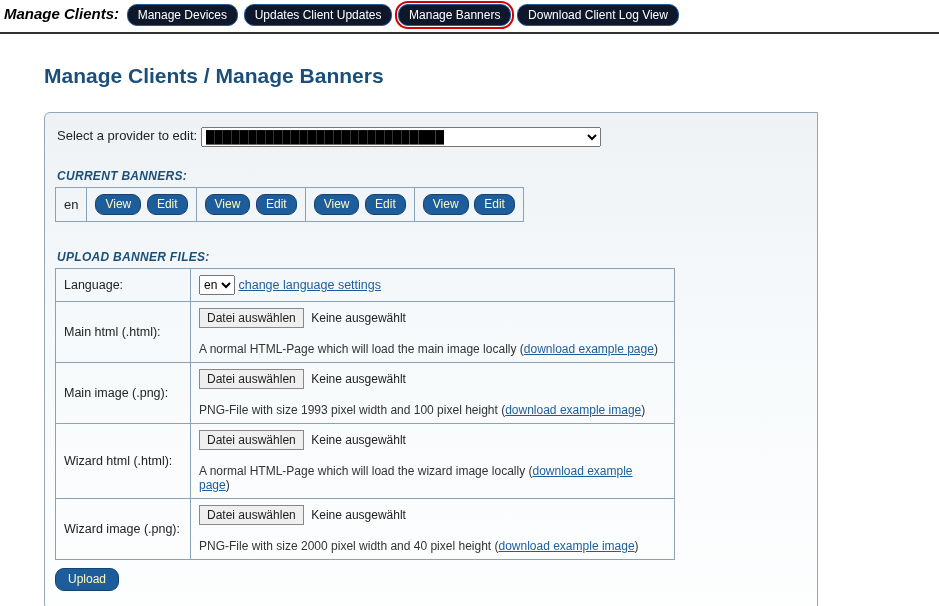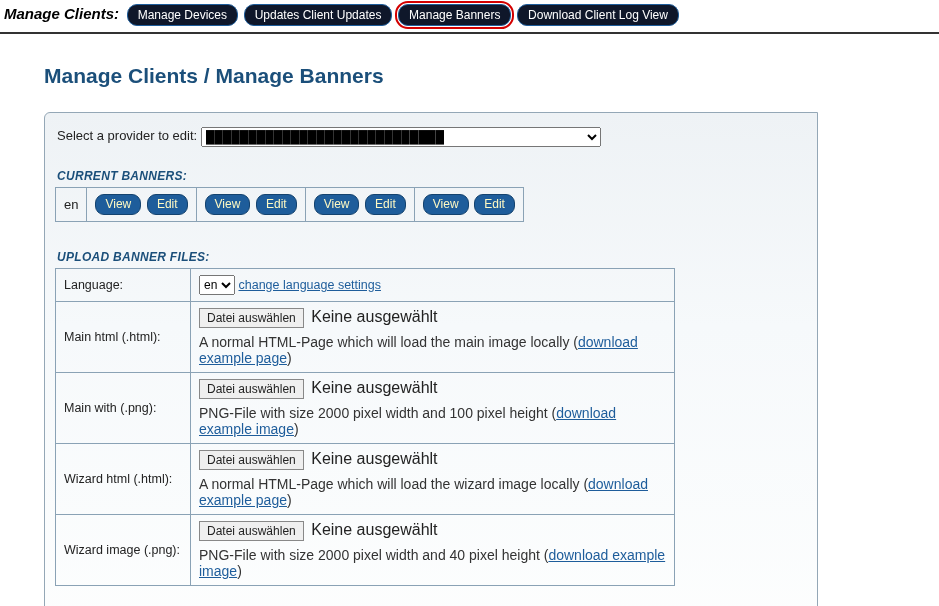--- a/index.html
+++ b/index.html
@@ -125,33 +125,33 @@
   }
   .file-btn {
     display: inline-block;
     background: #efefef;
     border: 1px solid #888;
     padding: 2px 7px;
     font-size: 12px;
     cursor: pointer;
     margin-right: 4px;
   }
-  .file-status { font-size: 16px; }
-  .hint { font-size: 14px; color: #333; margin-top: 6px; }
+  .file-status { font-size: 12px; }
+  .hint { font-size: 12px; color: #333; margin-top: 14px; }
   .link {
     color: #1e5d9b;
     text-decoration: underline;
     cursor: pointer;
   }
   .lang-select {
     font-size: 12px;
     height: 20px;
   }
   .upload-btn {
-    margin-top: 20px;
+    margin-top: 8px;
   }
 </style>
 </head>
 <body>
 
 <div class="topbar">
   <span class="topbar-label">Manage Clients:</span>
   <span class="pill">Manage Devices</span>
   <span class="pill">Updates Client Updates</span>
   <span class="pill highlight">Manage Banners</span>
@@ -214,26 +214,26 @@
           <td class="lbl">Main html (.html):</td>
           <td>
             <span class="file-btn">Datei auswählen</span>
             <span class="file-status">Keine ausgewählt</span>
             <div class="hint">
               <span>A normal HTML-Page which will load the main image locally (</span><span class="link">download example page</span><span>)</span>
             </div>
           </td>
         </tr>
         <tr>
-          <td class="lbl">Main with (.png):</td>
-          <td>
-            <span class="file-btn">Datei auswählen</span>
-            <span class="file-status">Keine ausgewählt</span>
-            <div class="hint">
-              <span>PNG-File with size 2000 pixel width and 100 pixel height (</span><span class="link">download example image</span><span>)</span>
+          <td class="lbl">Main image (.png):</td>
+          <td>
+            <span class="file-btn">Datei auswählen</span>
+            <span class="file-status">Keine ausgewählt</span>
+            <div class="hint">
+              <span>PNG-File with size 1993 pixel width and 100 pixel height (</span><span class="link">download example image</span><span>)</span>
             </div>
           </td>
         </tr>
         <tr>
           <td class="lbl">Wizard html (.html):</td>
           <td>
             <span class="file-btn">Datei auswählen</span>
             <span class="file-status">Keine ausgewählt</span>
             <div class="hint">
               <span>A normal HTML-Page which will load the wizard image locally (</span><span class="link">download example page</span><span>)</span>

